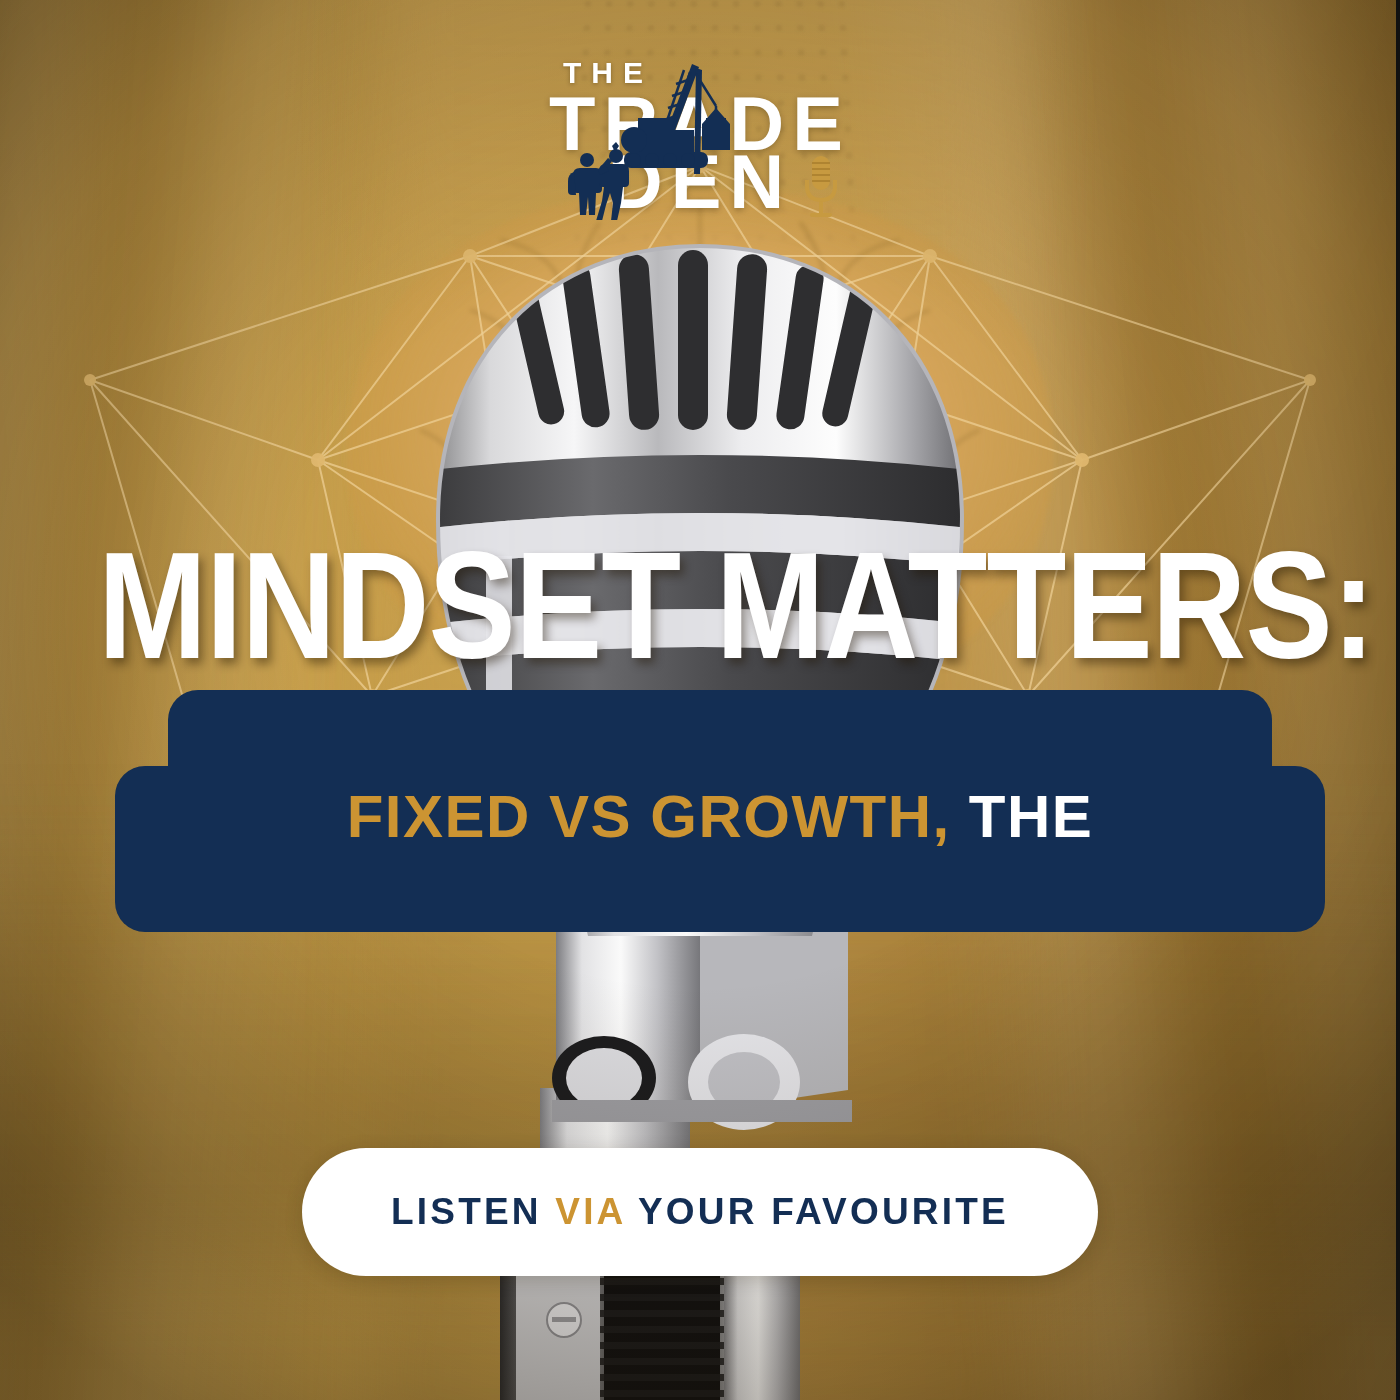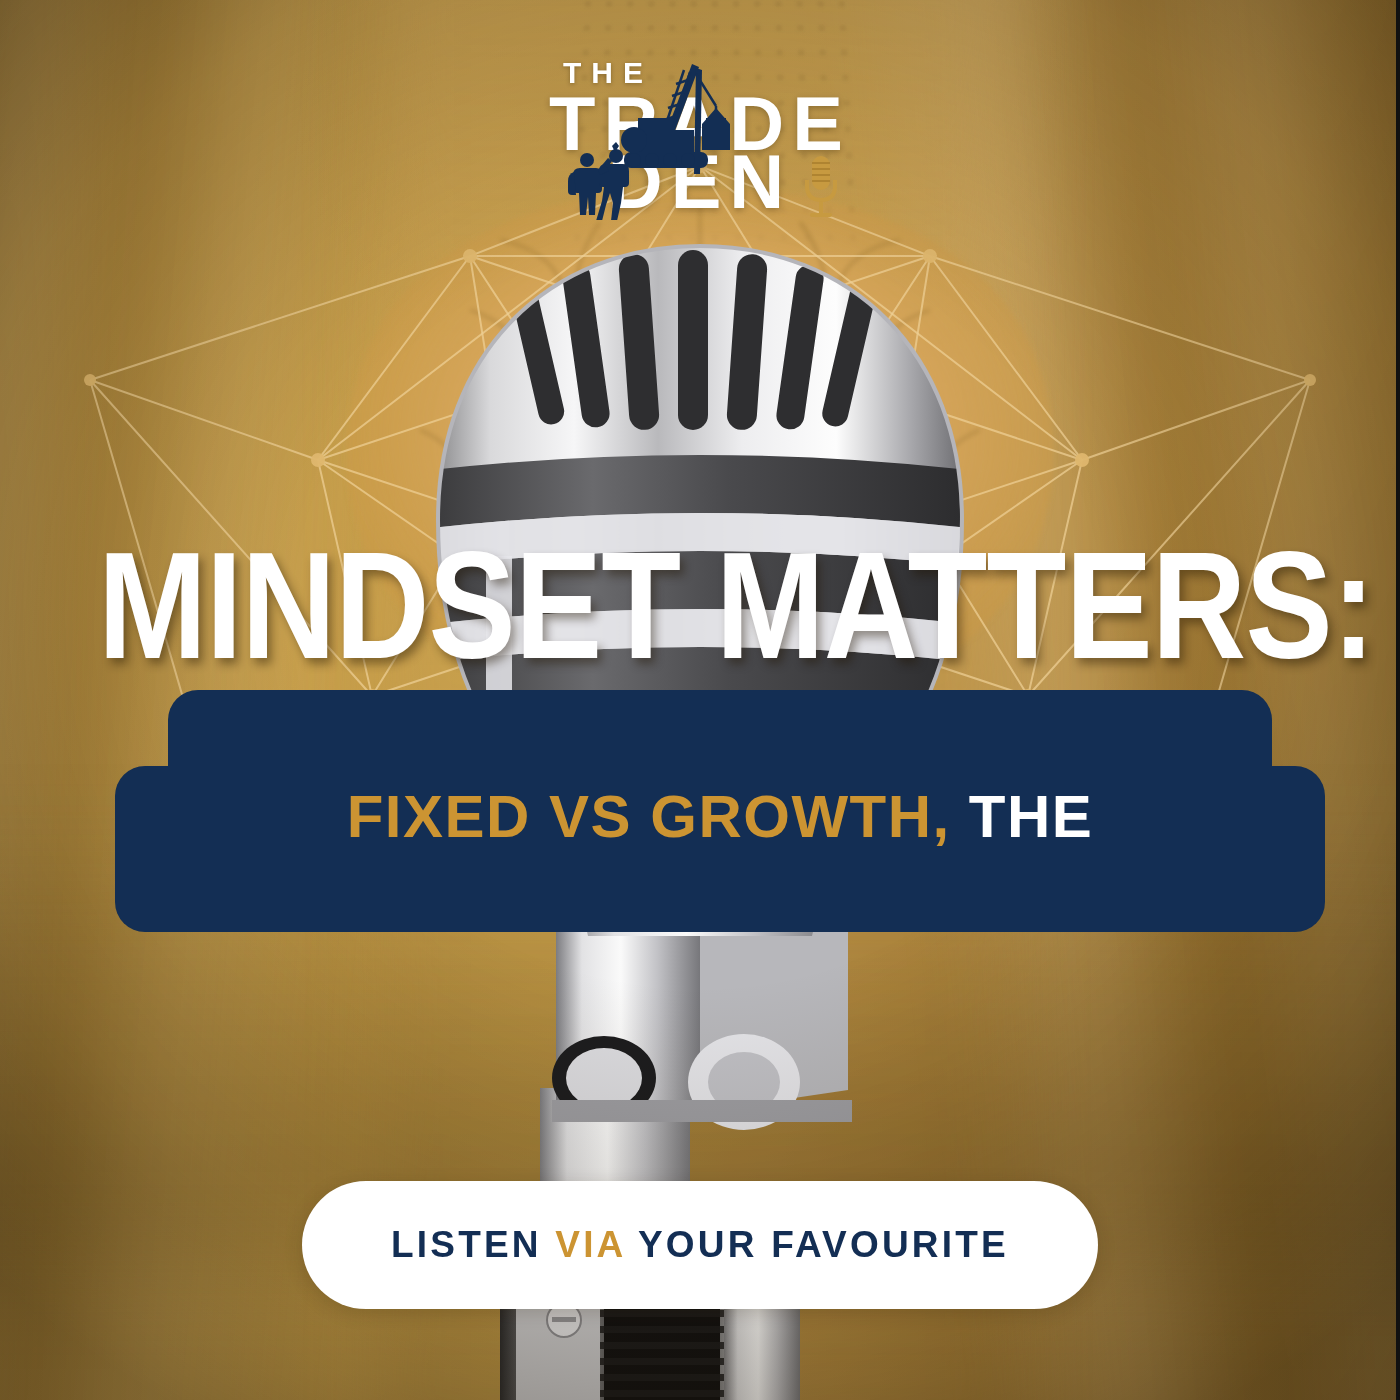--- a/index.html
+++ b/index.html
@@ -149,21 +149,20 @@
   .sub-line .gold { color:#CC9432; }
 
   
   .cta {
     position:absolute; left:302px; top:1148px;
     width:796px; height:128px;
     background:#ffffff; border-radius:64px;
     display:flex; flex-direction:column; align-items:center; justify-content:center;
     z-index:46;
     box-shadow:0 4px 18px rgba(40,26,4,.18);
-    margin-top:33px;
   }
   .cta-line {
     font-family:"Liberation Sans Narrow","Liberation Sans", sans-serif;
     font-weight:700;
     color:#132E54;
     font-size:37px;
     line-height:1.22;
     letter-spacing:3.2px;
     white-space:nowrap;
   }

